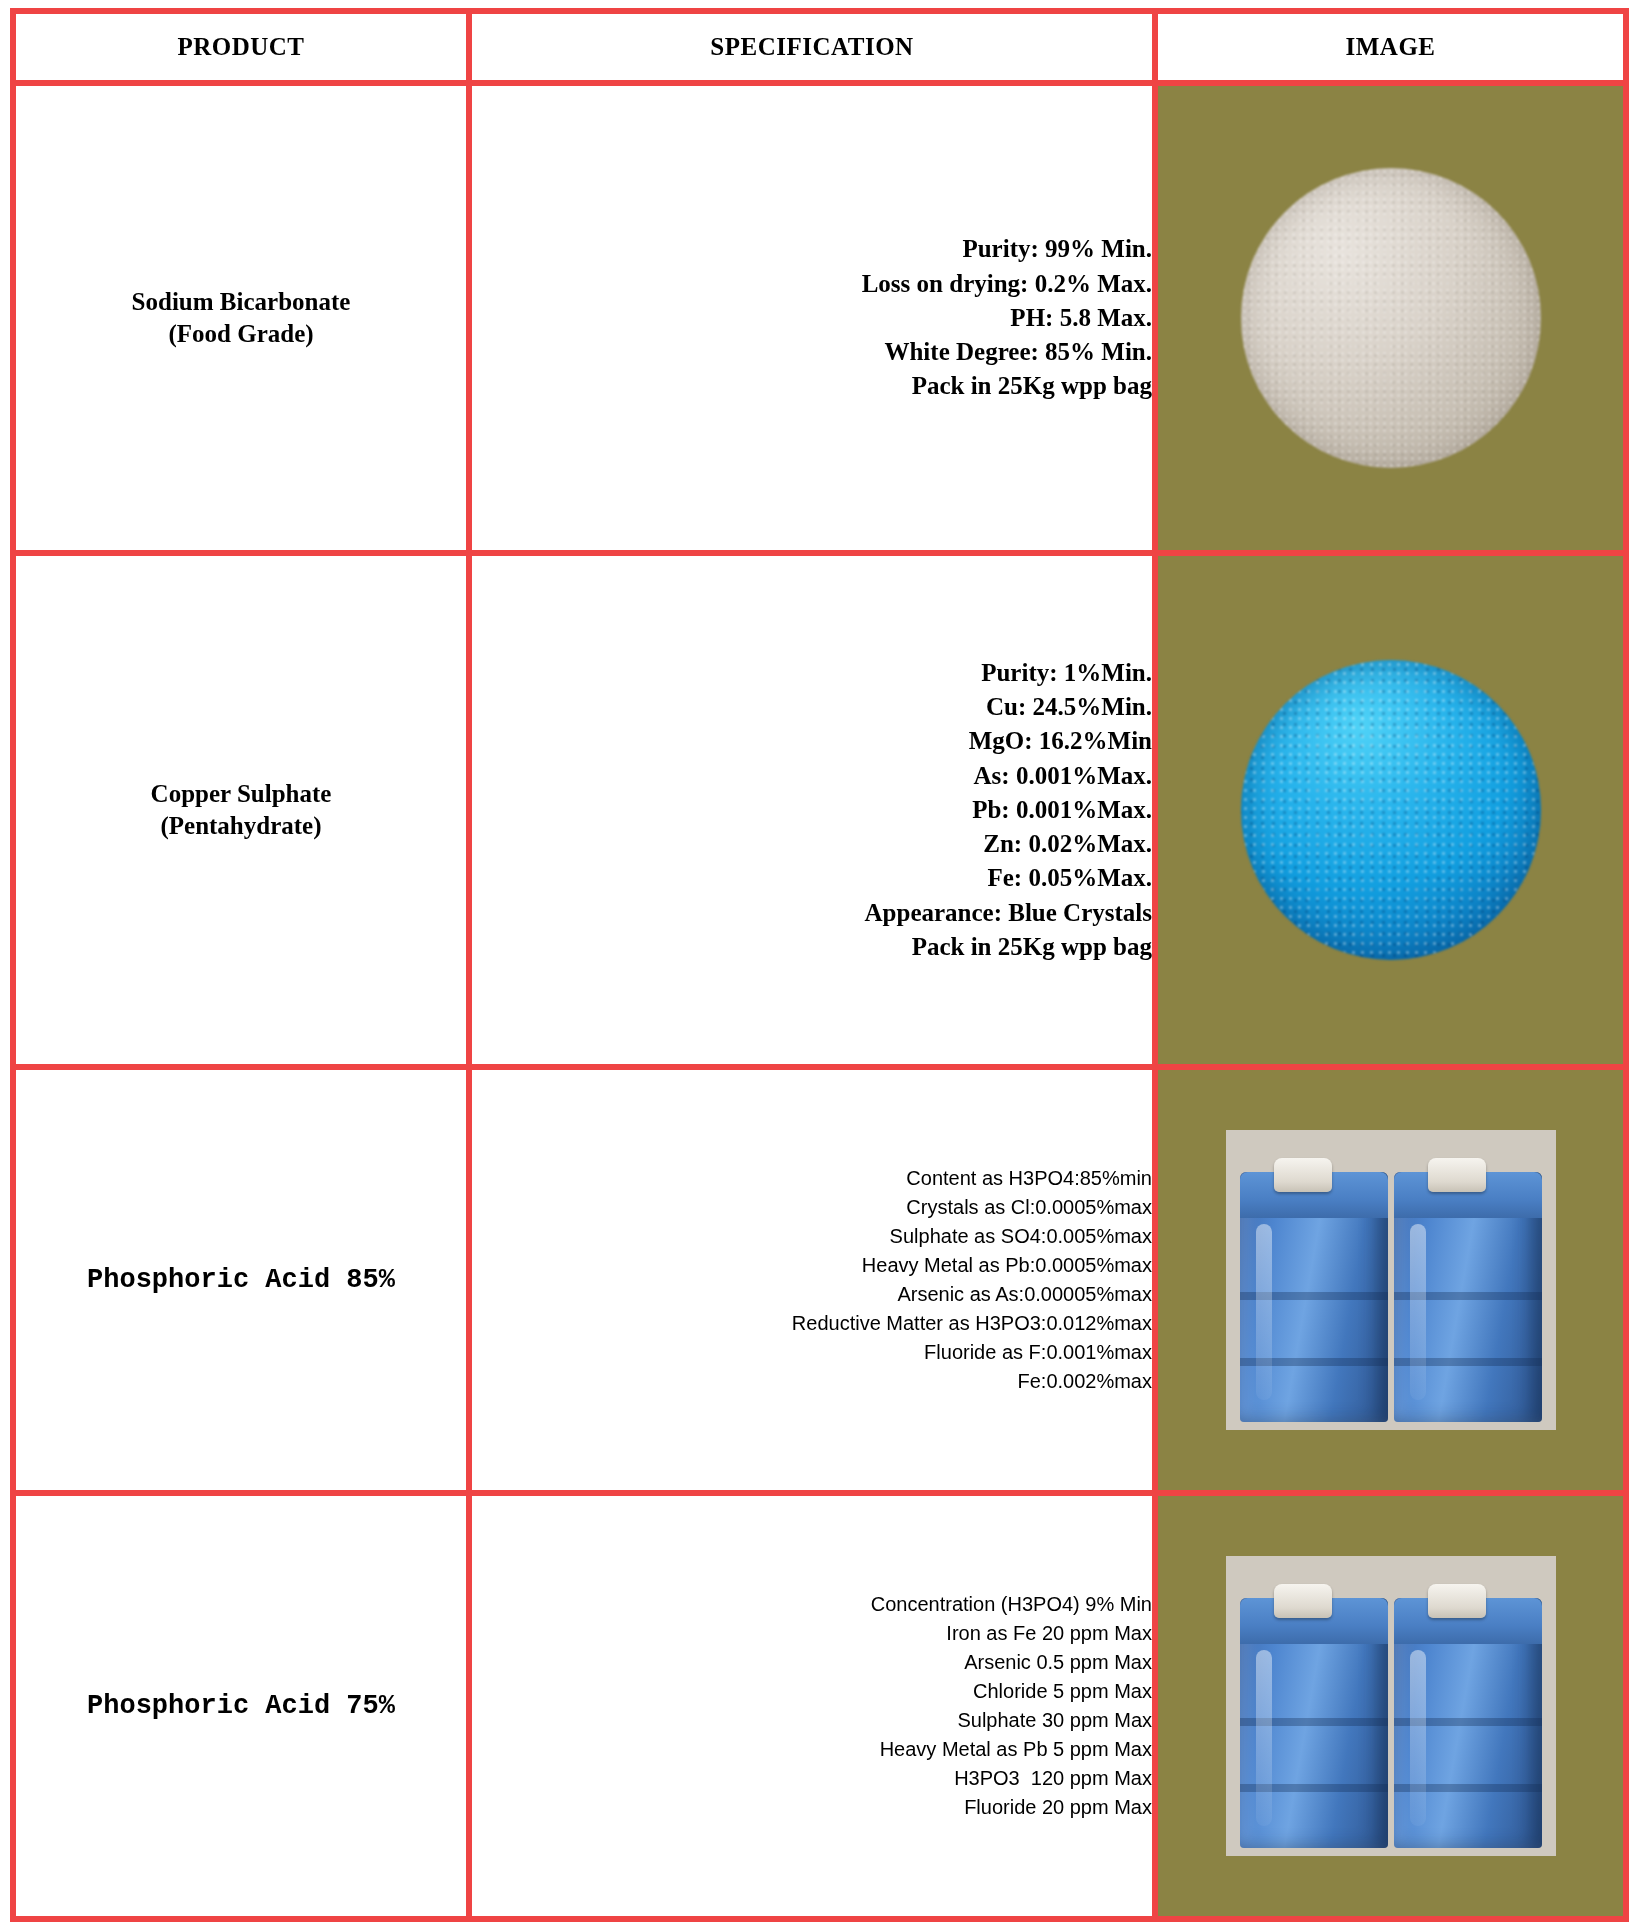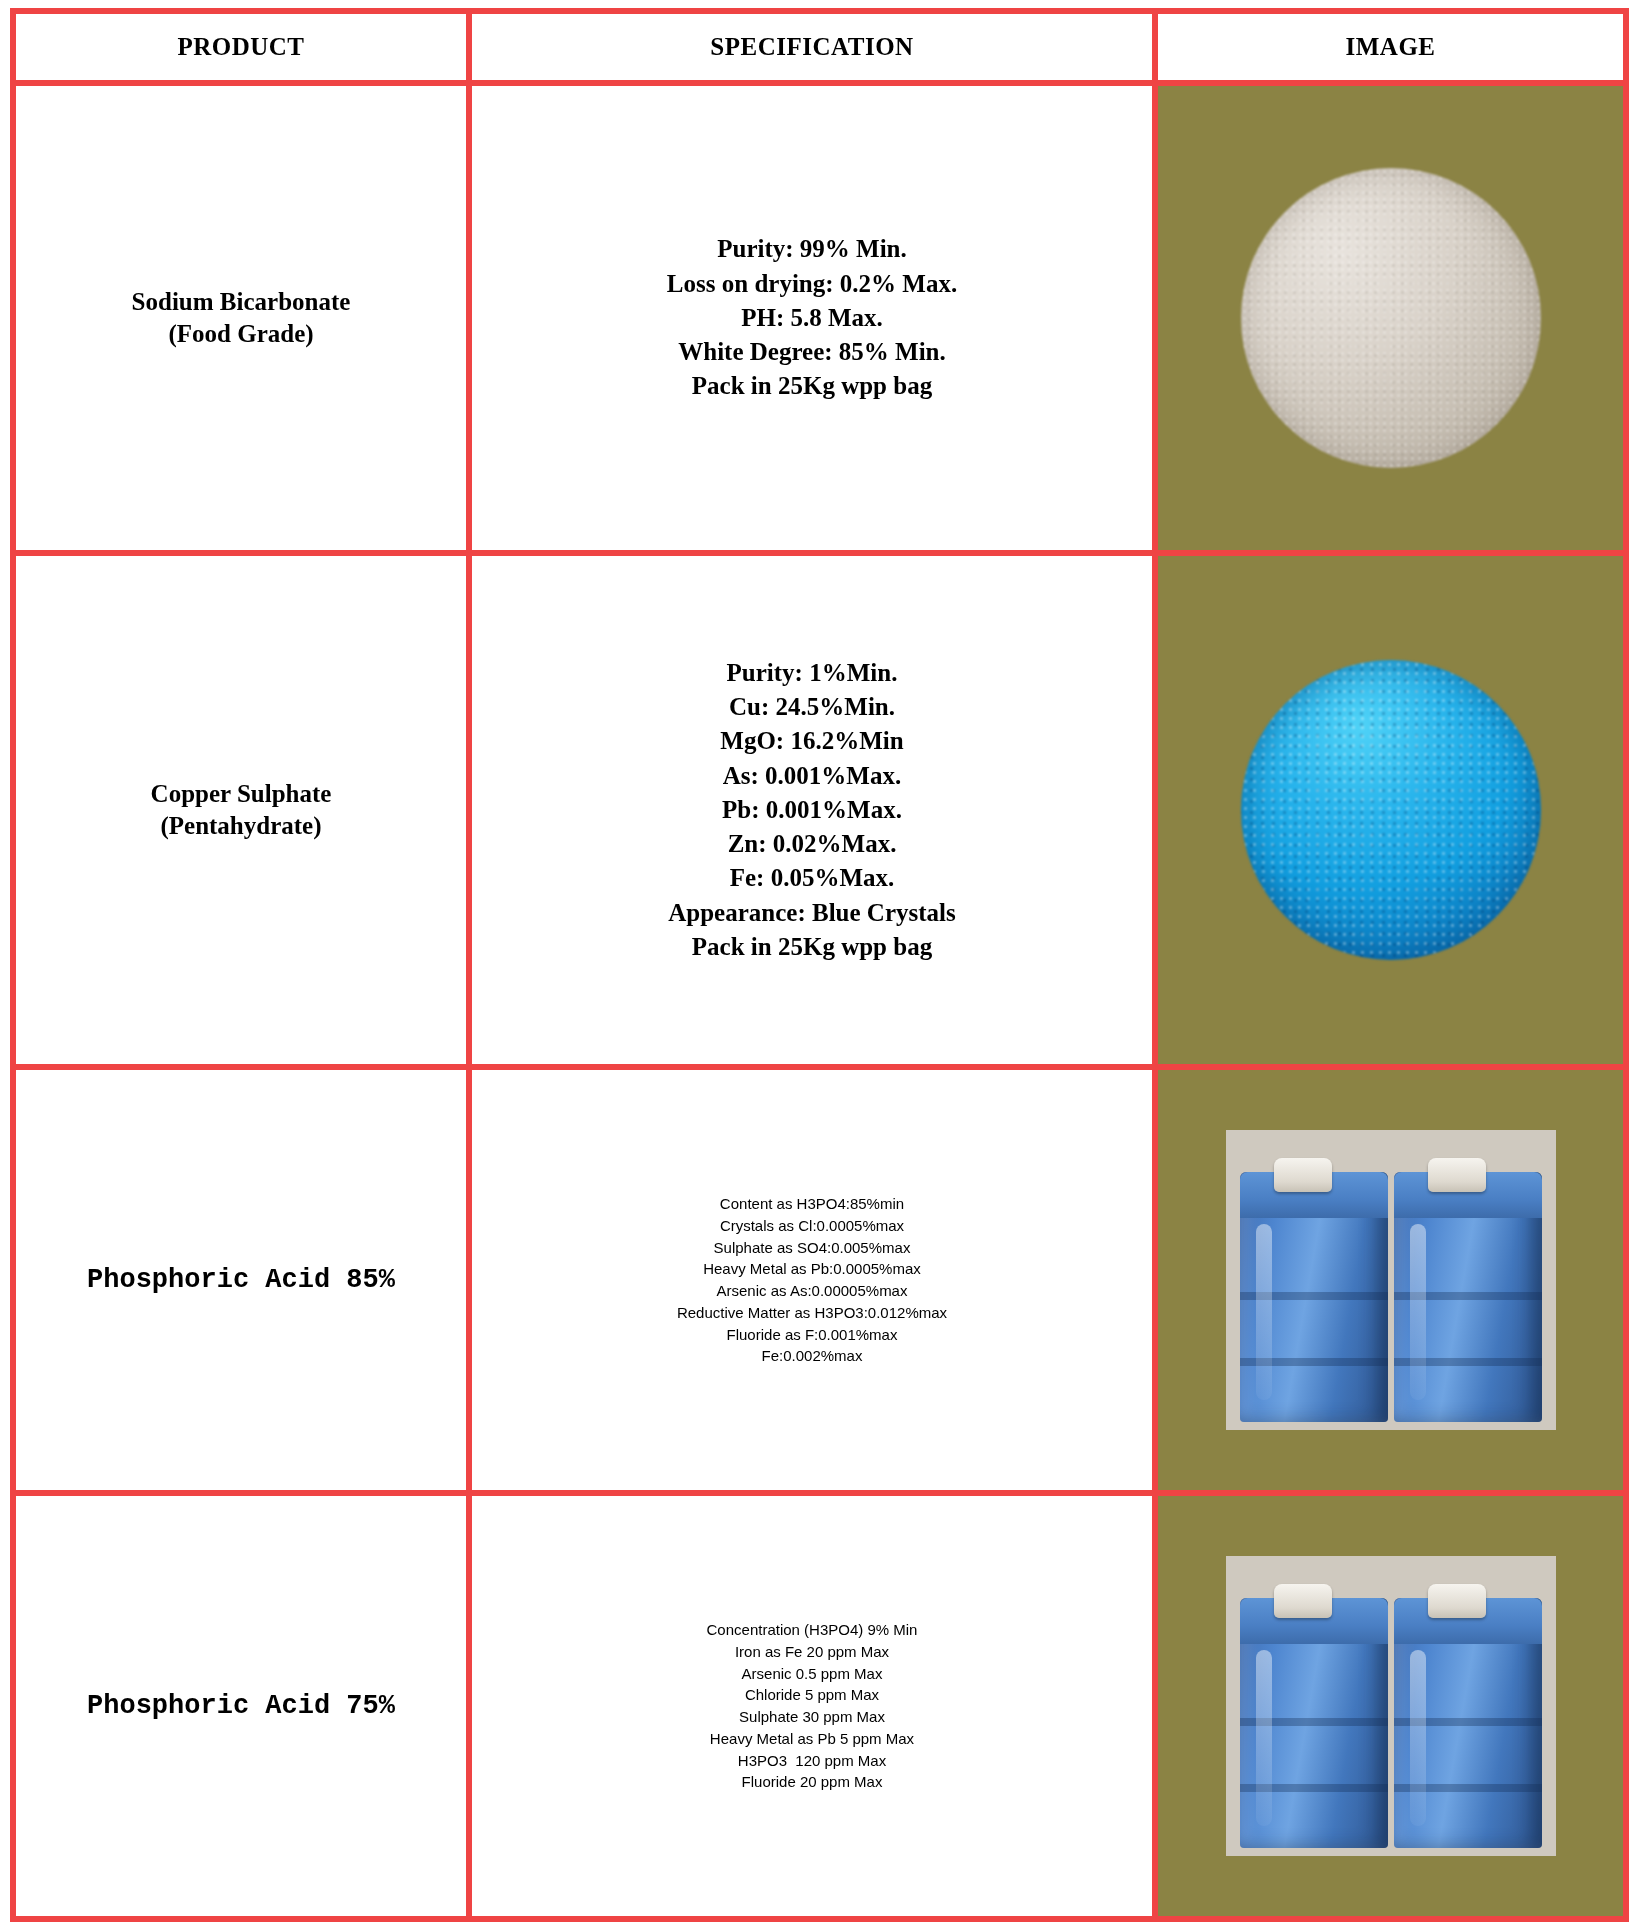--- a/index.html
+++ b/index.html
@@ -48,36 +48,36 @@
     font-size: 25px;
     line-height: 1.28;
     padding: 6px 10px;
     border-radius: 13px;
   }
   td.product-cell.sans {
     font-family: Liberation Mono, monospace;
     font-size: 27px;
   }
   td.spec-cell {
-    text-align: center;
+    text-align: right;
     padding: 14px 10px;
   }
   .spec-lines {
     display: block;
   }
   .spec-lines.serif {
     font-family: "Liberation Serif", serif;
     font-weight: bold;
     font-size: 25px;
     line-height: 1.37;
   }
   .spec-lines.sans {
     font-family: "Liberation Sans", sans-serif;
     font-weight: normal;
-    font-size: 15px;
+    font-size: 20px;
     line-height: 1.45;
   }
   .spec-lines div {
     white-space: pre-wrap;
   }
 
   td.image-cell {
     padding: 0;
     text-align: center;
     vertical-align: middle;

